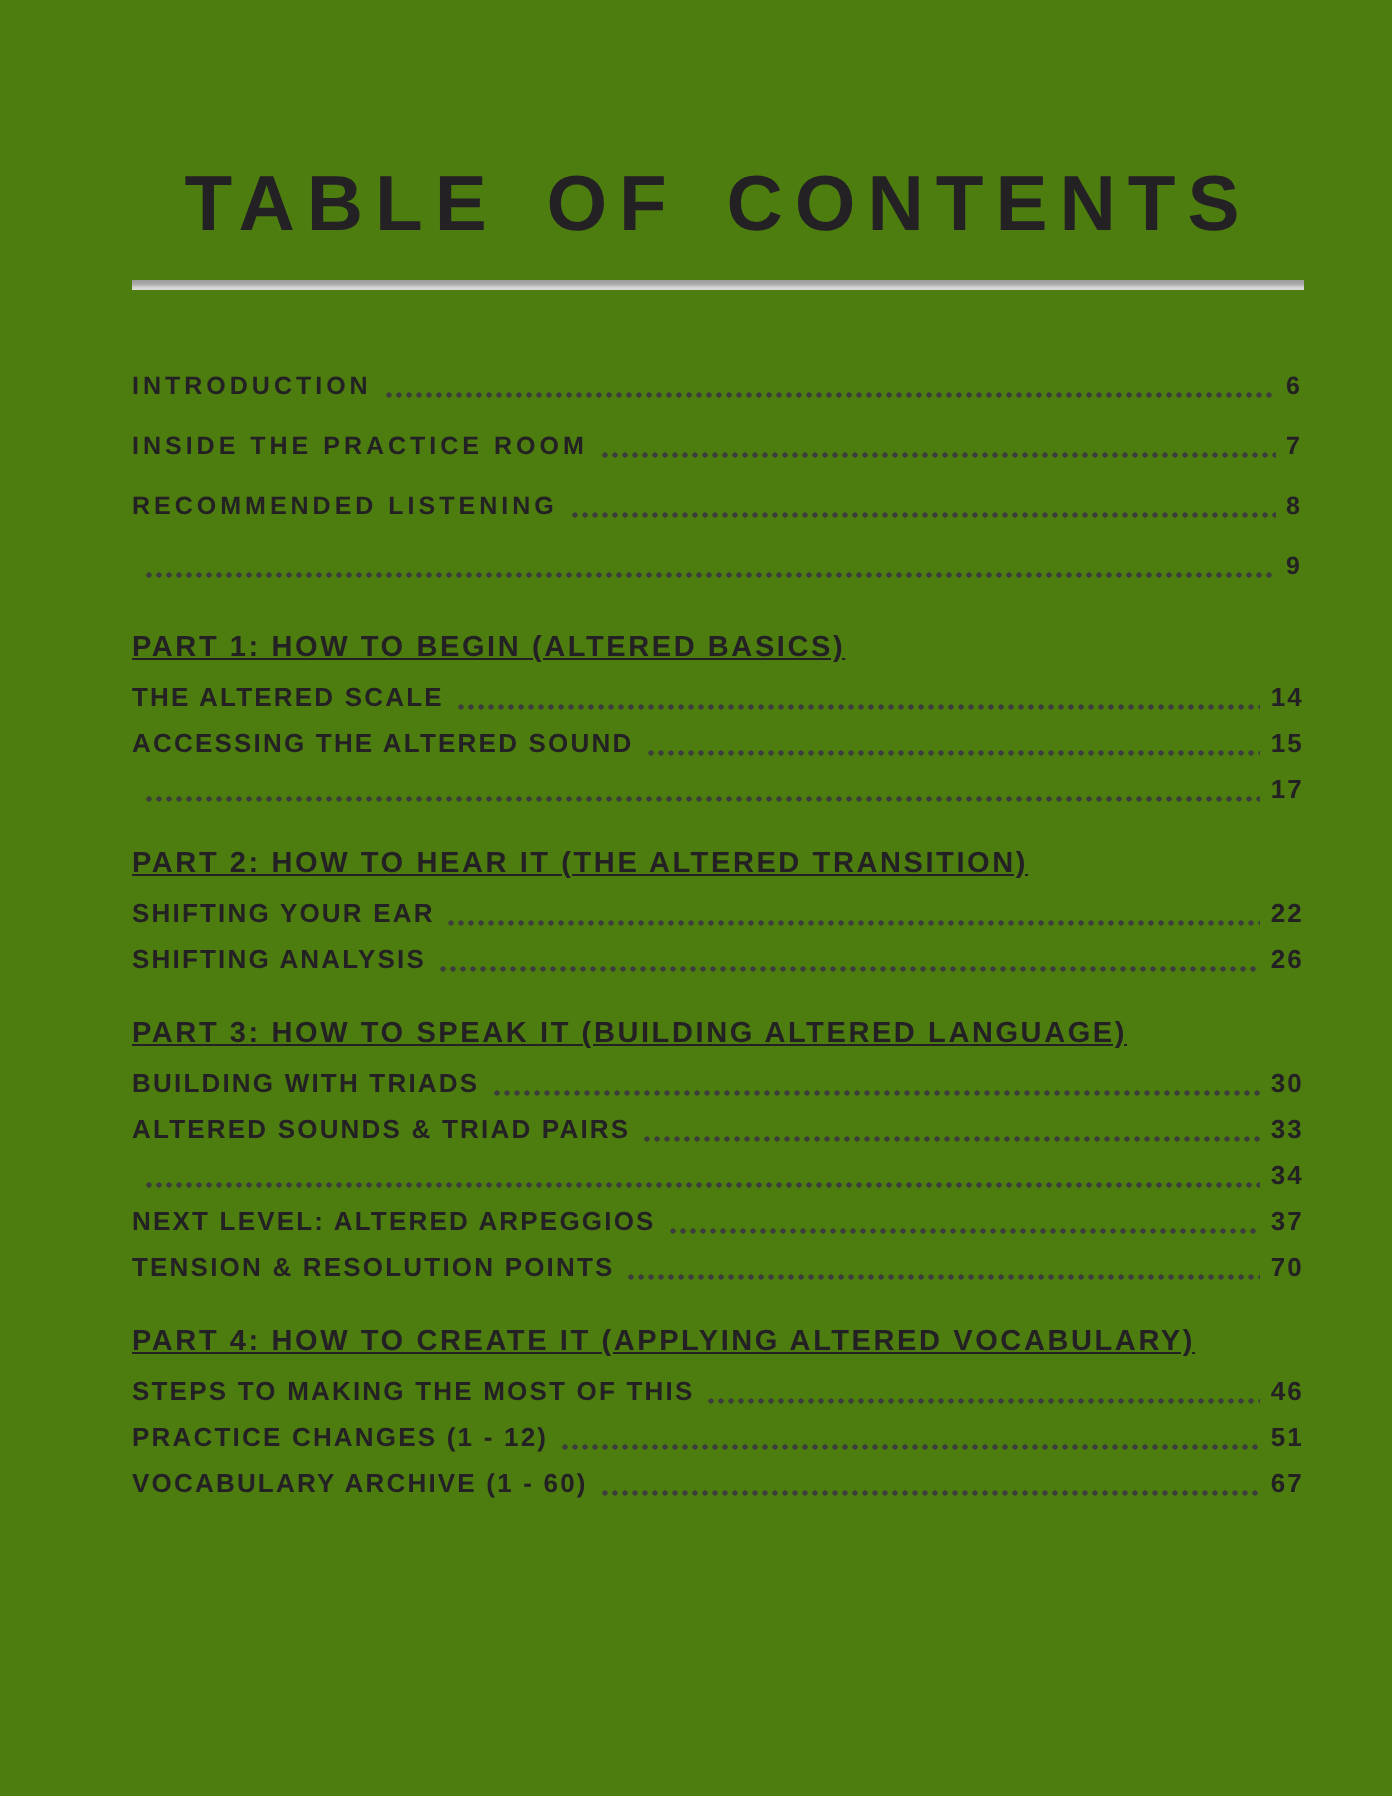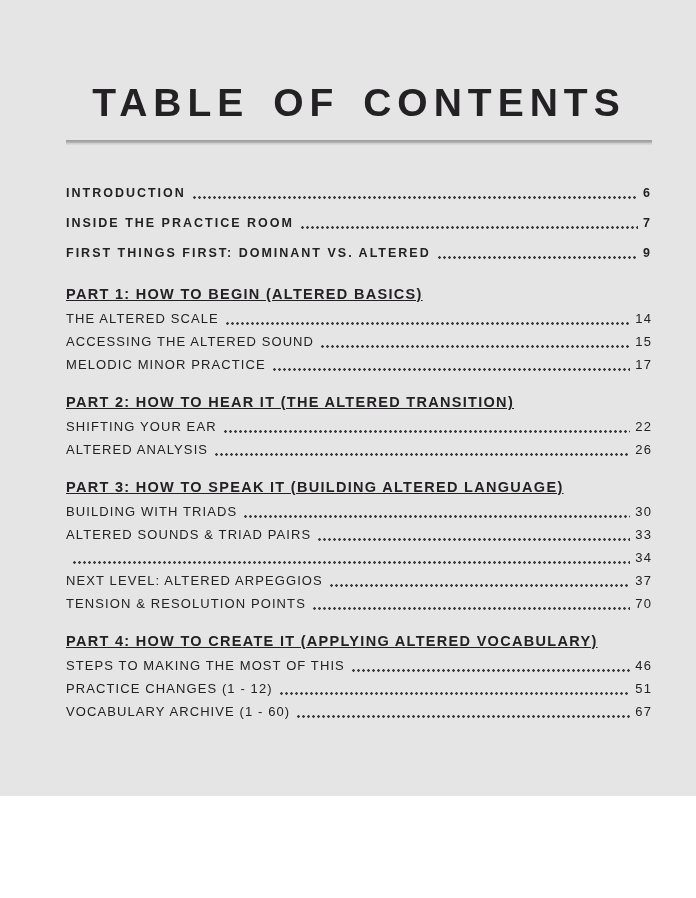--- a/index.html
+++ b/index.html
@@ -10,22 +10,22 @@
   body {
     width: 696px;
     height: 898px;
     font-family: "Liberation Sans", sans-serif;
     color: #242124;
     overflow: hidden;
   }
   .page {
     position: relative;
     width: 696px;
-    height: 796px;
-    background: #e5e5e5;
+    height: 898px;
+    background: #4d7c0f;
   }
   .content {
     position: absolute;
     left: 66px;
     top: 0;
     width: 586px;
   }
   .title {
     margin: 80px 0 0 0;
     text-align: center;
@@ -53,21 +53,21 @@
   }
   .row.intro {
     height: 30px;
     font-size: 12.5px;
     font-weight: 700;
     letter-spacing: 2px;
   }
   .row.sub {
     height: 23px;
     font-size: 13px;
-    font-weight: 400;
+    font-weight: 700;
     letter-spacing: 1.1px;
   }
   .section {
     margin-top: 13px;
   }
   .heading {
     height: 26px;
     display: flex;
     align-items: center;
     font-size: 14.5px;
@@ -106,51 +106,54 @@
           <span class="label">INTRODUCTION</span>
           <span class="dots"></span>
           <span class="pagenum">6</span>
         </div>
         <div class="row intro">
           <span class="label">INSIDE THE PRACTICE ROOM</span>
           <span class="dots"></span>
           <span class="pagenum">7</span>
         </div>
         <div class="row intro">
-          <span class="label">FIRST THINGS FIRST: DOMINANT VS. ALTERED</span>
+          <span class="label">RECOMMENDED LISTENING</span>
+          <span class="dots"></span>
+          <span class="pagenum">8</span>
+        </div>
+        <div class="row intro">
           <span class="dots"></span>
           <span class="pagenum">9</span>
         </div>
         <div class="section">
           <div class="heading">PART 1: HOW TO BEGIN (ALTERED BASICS)</div>
           <div class="row sub">
             <span class="label">THE ALTERED SCALE</span>
             <span class="dots"></span>
             <span class="pagenum">14</span>
           </div>
           <div class="row sub">
             <span class="label">ACCESSING THE ALTERED SOUND</span>
             <span class="dots"></span>
             <span class="pagenum">15</span>
           </div>
           <div class="row sub">
-            <span class="label">MELODIC MINOR PRACTICE</span>
             <span class="dots"></span>
             <span class="pagenum">17</span>
           </div>
         </div>
         <div class="section">
           <div class="heading">PART 2: HOW TO HEAR IT (THE ALTERED TRANSITION)</div>
           <div class="row sub">
             <span class="label">SHIFTING YOUR EAR</span>
             <span class="dots"></span>
             <span class="pagenum">22</span>
           </div>
           <div class="row sub">
-            <span class="label">ALTERED ANALYSIS</span>
+            <span class="label">SHIFTING ANALYSIS</span>
             <span class="dots"></span>
             <span class="pagenum">26</span>
           </div>
         </div>
         <div class="section">
           <div class="heading">PART 3: HOW TO SPEAK IT (BUILDING ALTERED LANGUAGE)</div>
           <div class="row sub">
             <span class="label">BUILDING WITH TRIADS</span>
             <span class="dots"></span>
             <span class="pagenum">30</span>

